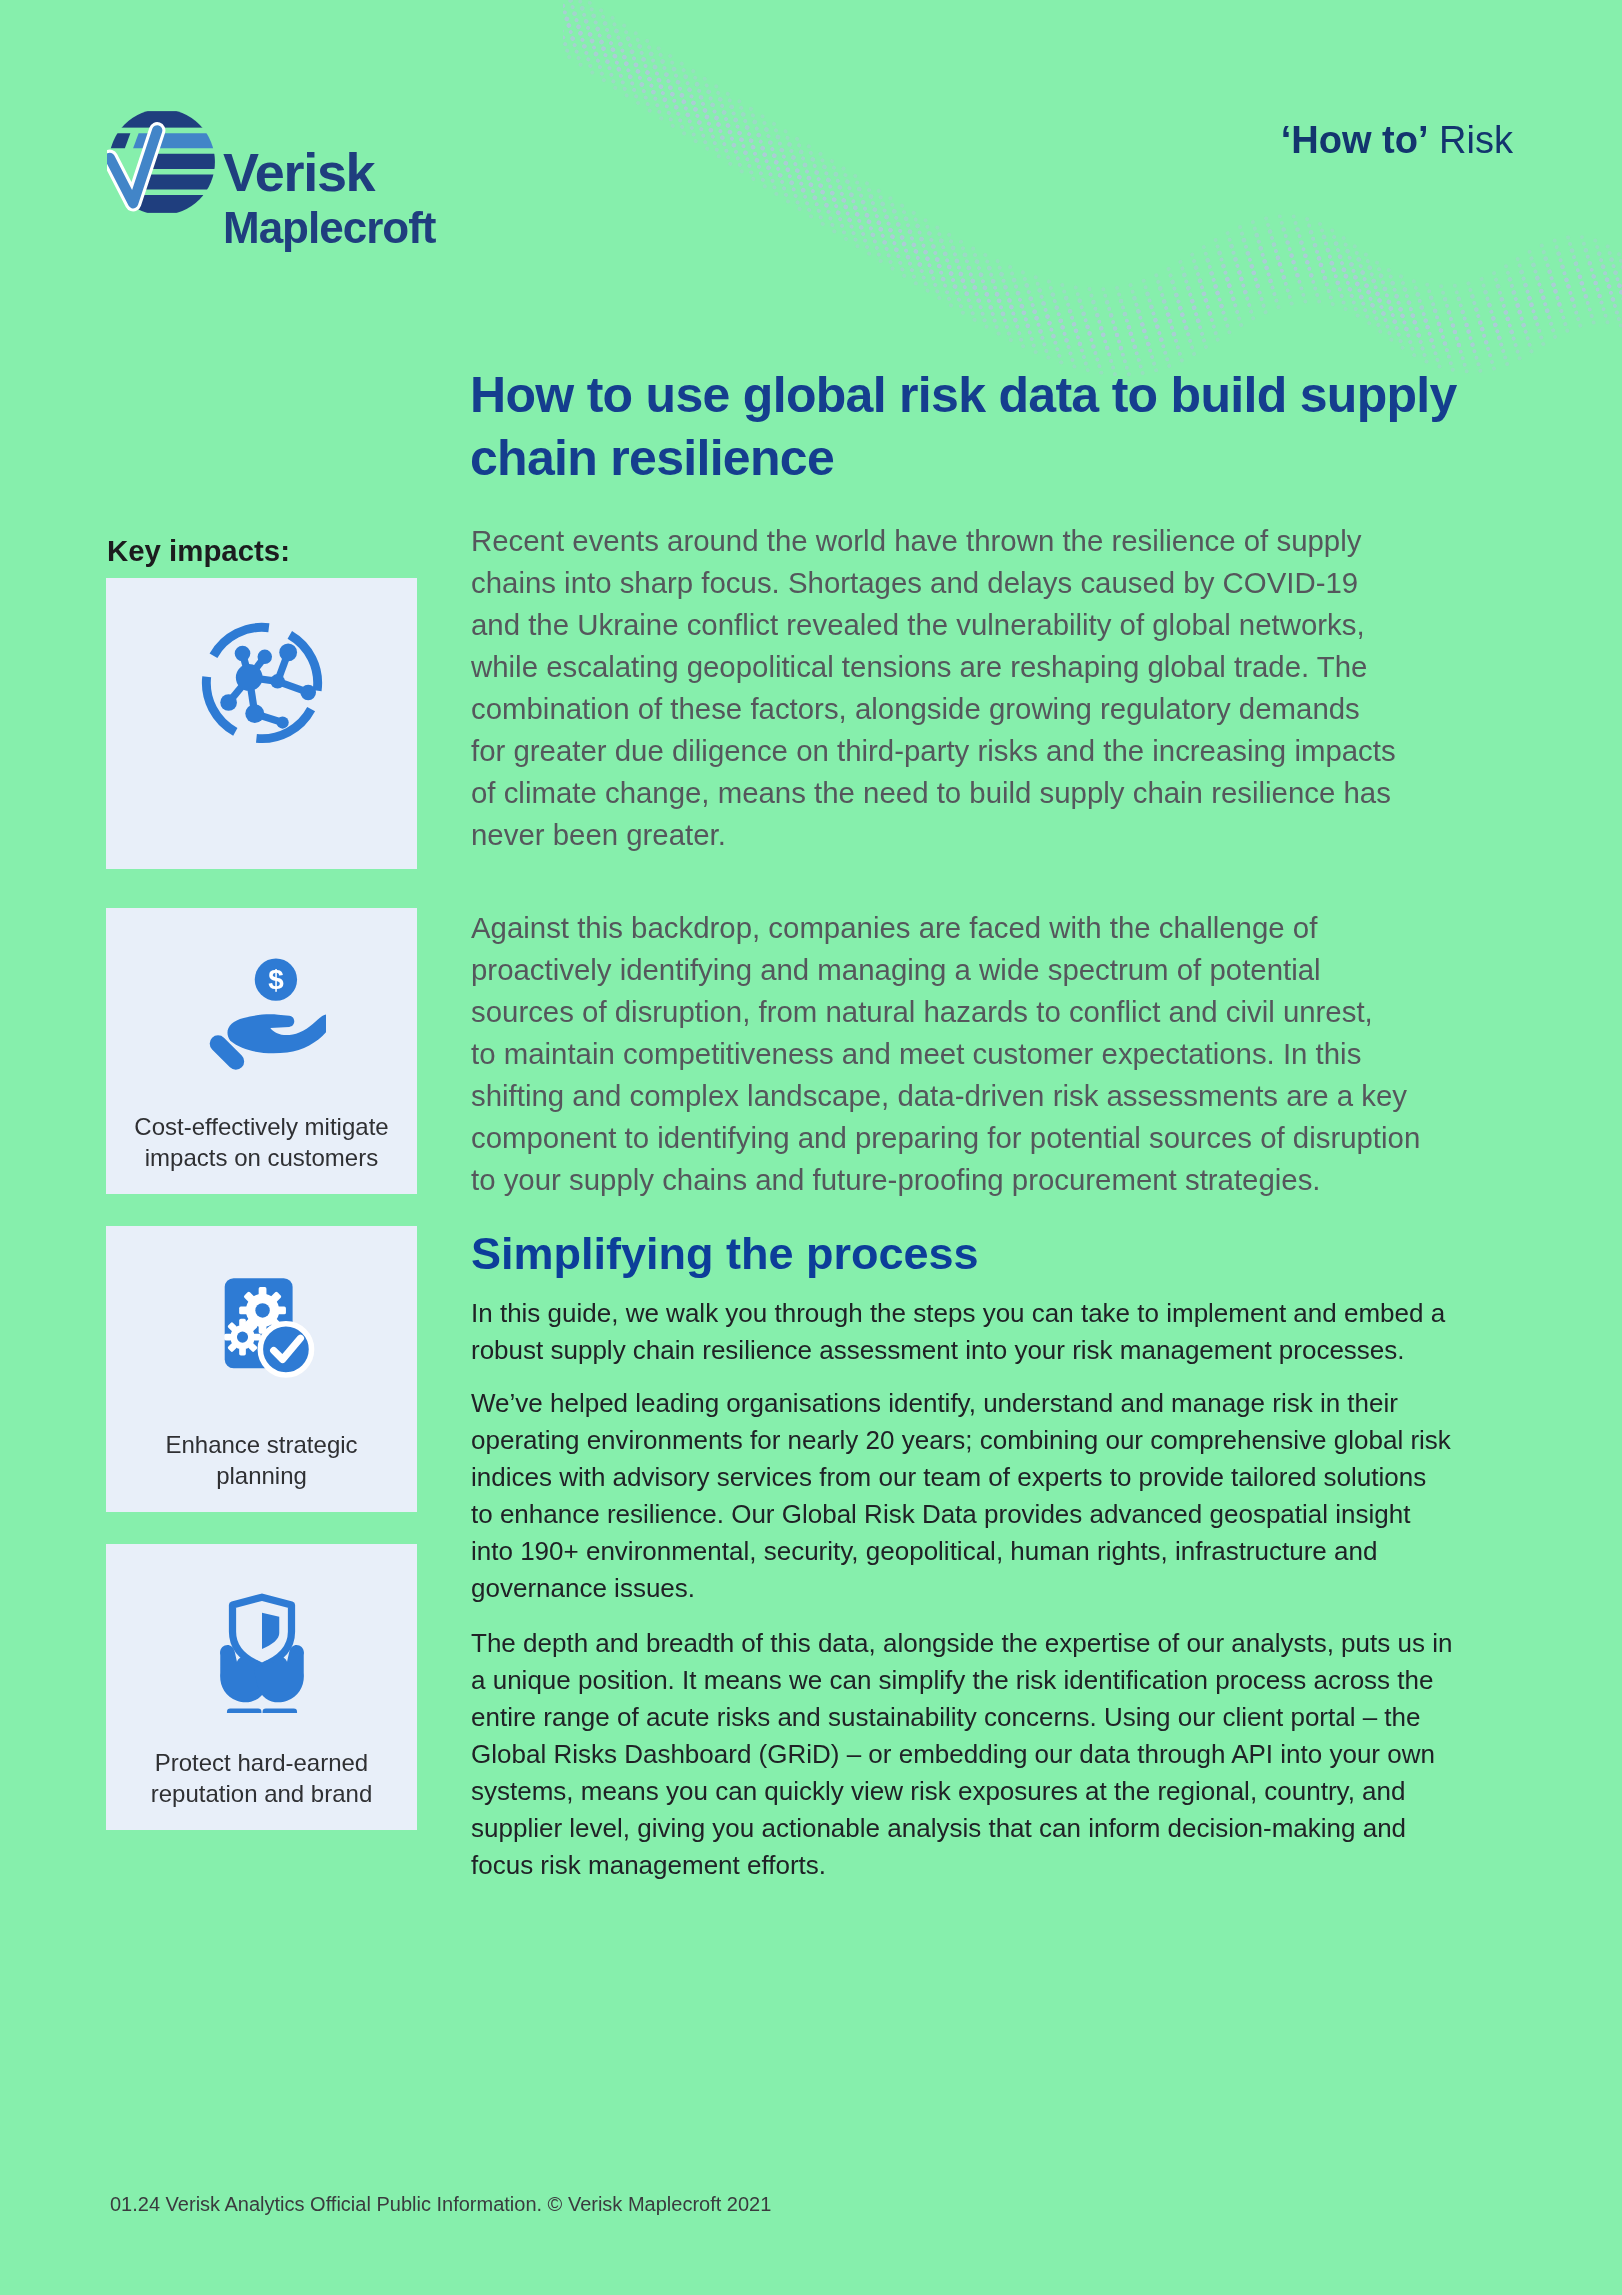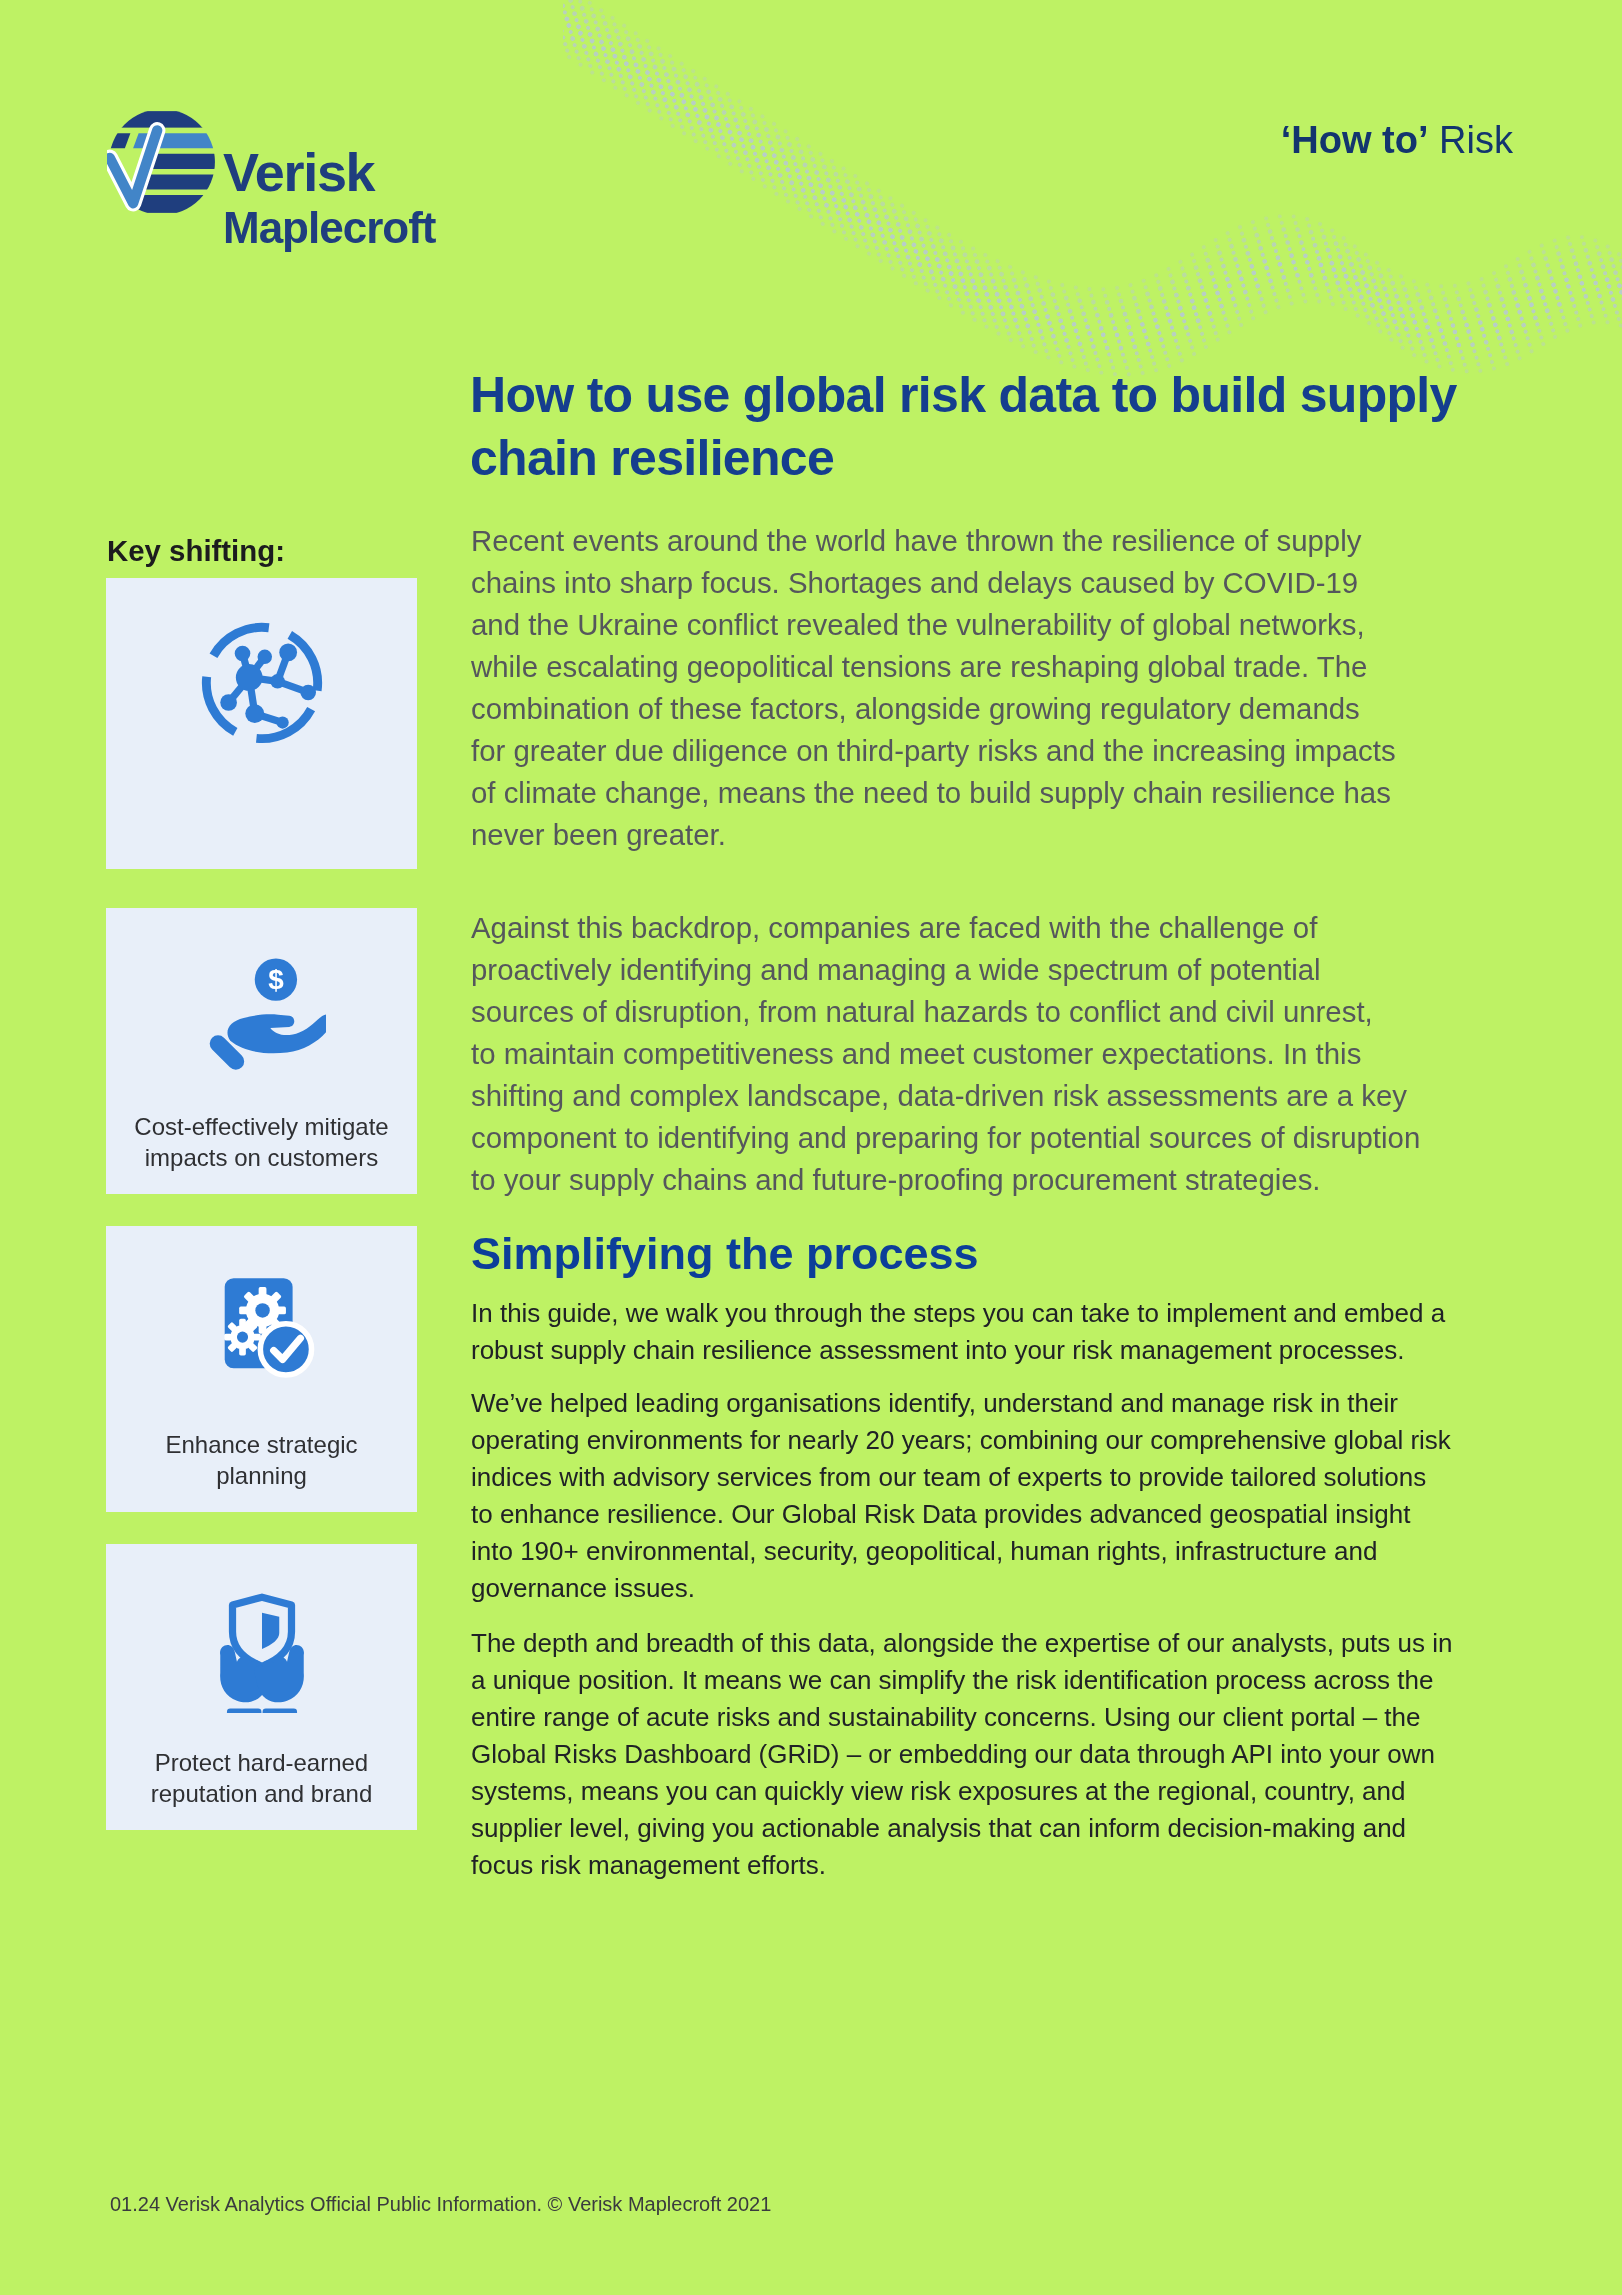--- a/index.html
+++ b/index.html
@@ -1,17 +1,17 @@
 <!DOCTYPE html>
 <html style="font-size:10.5px"><head>
 <meta charset="utf-8">
 <style>
   html,body{margin:0;padding:0;background:#ffffff;}
   body{font-family:"Liberation Sans", sans-serif;}
-  .page{position:relative;width:1623px;height:2295px;background:#bef264;overflow:hidden;}
+  .page{position:relative;width:1623px;height:2295px;background:#86efac;overflow:hidden;}
 
   
   .wave{position:absolute;top:0;right:0;width:1060px;height:380px;}
   .logo{position:absolute;left:107px;top:107px;width:406px;height:164px;}
   .logo-mark{position:absolute;left:0;top:0;width:110px;height:110px;}
   .logo-text-1{position:absolute;left:116px;top:38px;font-size:54px;font-weight:bold;color:#1f3e7e;letter-spacing:-1.3px;line-height:1;}
   .logo-text-2{position:absolute;left:116px;top:99px;font-size:44px;font-weight:bold;color:#1f3e7e;letter-spacing:-1px;line-height:1;}
   .badge{position:absolute;top:119px;right:110px;font-size:38px;color:#13356e;white-space:pre;}
   .badge .emph{font-weight:bold;}
 
@@ -89,21 +89,21 @@
     </svg>
     <div class="logo-text-1">Verisk</div>
     <div class="logo-text-2">Maplecroft</div>
   </div>
 
   <div class="badge"><span class="emph">‘How to’</span><span> Risk</span></div>
 
   <h1 class="title">How to use global risk data to build supply
 chain resilience</h1>
 
-  <h2 class="kb-heading">Key shifting:</h2>
+  <h2 class="kb-heading">Key impacts:</h2>
 
   <div class="benefit b1">
     <div class="icon-wrap">
       <svg width="128" height="128" viewBox="0 0 230 230" aria-hidden="true">
         <circle cx="115" cy="115" r="100" fill="none" stroke="#2e7bd4" stroke-width="16" stroke-dasharray="118 40" transform="rotate(28 115 115)"></circle>
         <g stroke="#2e7bd4" stroke-width="13">
           <line x1="92" y1="105" x2="80" y2="62"></line>
           <line x1="92" y1="105" x2="120" y2="68"></line>
           <line x1="92" y1="105" x2="55" y2="150"></line>
           <line x1="92" y1="105" x2="102" y2="170"></line>

